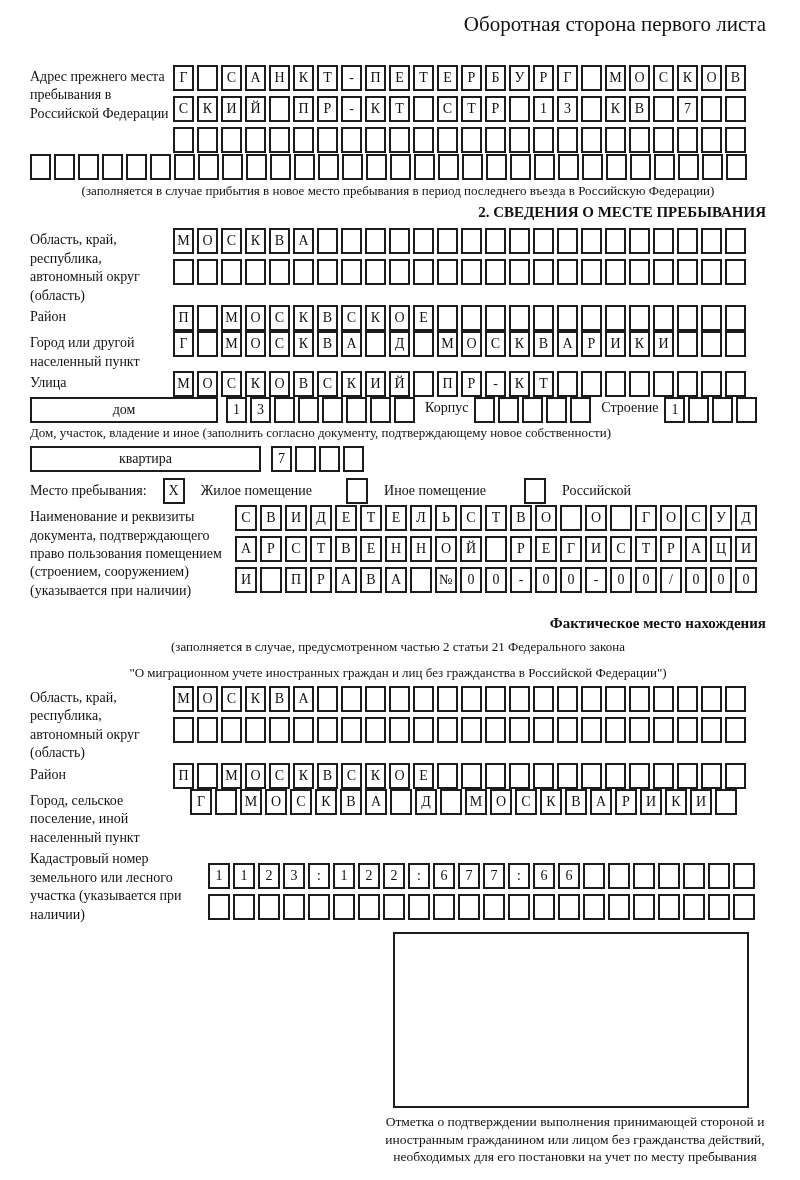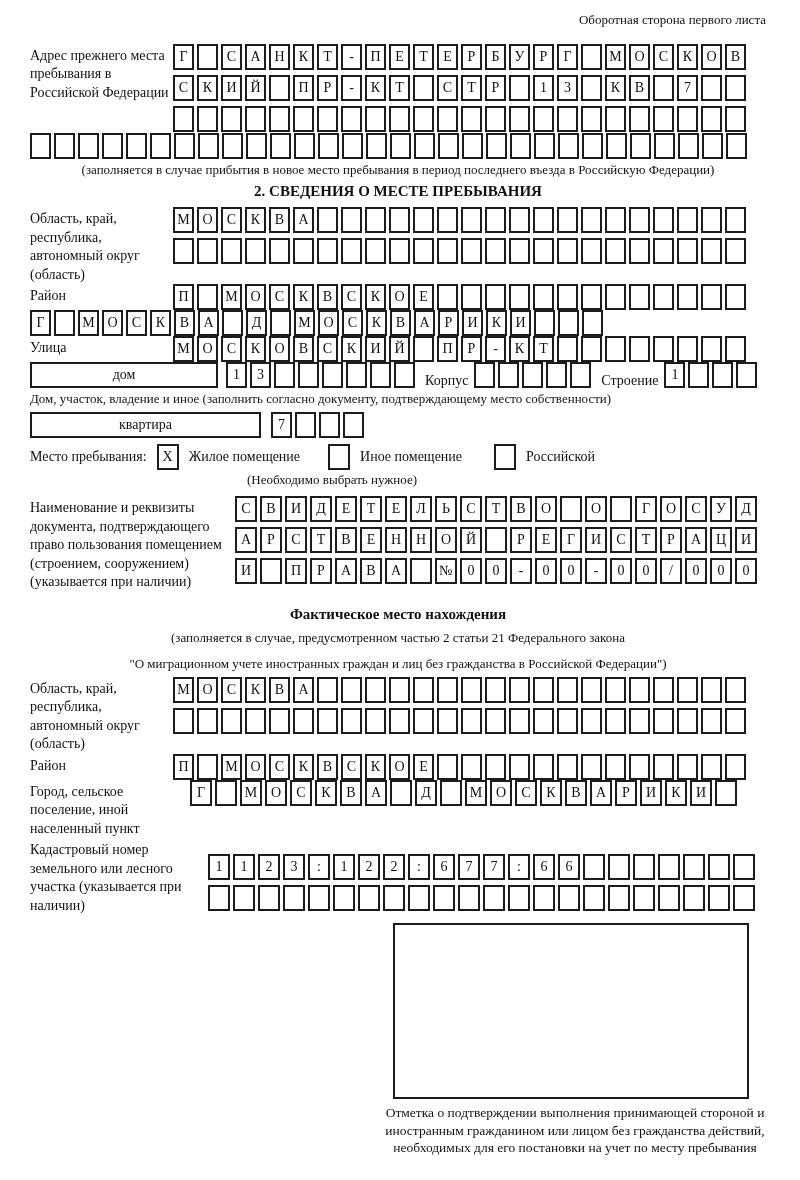--- a/index.html
+++ b/index.html
@@ -1,36 +1,36 @@
 <!DOCTYPE html>
 <html><head>
 <meta charset="utf-8">
 <style>
   html,body{margin:0;padding:0;background:#ffffff;}
   body{width:800px;height:1180px;overflow:hidden;color:#111;
        font-family:"Liberation Serif","DejaVu Serif",serif;}
   .page{padding:12px 34px 0 30px;position:relative;}
-  .hdr{ text-align:right;font-size:13px;margin-bottom:16px;}
+  .hdr{ text-align:right;font-size:21px;margin-bottom:28px;}
   .blk{display:flex;}
   .lbl{width:143px;flex:none;font-size:14px;line-height:1.32;padding-top:3px;}
   .lbl.wideLbl{width:178px;}
   .colrows{display:flex;flex-direction:column;gap:5px;}
   .cellrow{display:flex;gap:3px;}
   .cell{width:21px;height:26px;flex:none;box-sizing:border-box;border:2px solid #1c1c1c;
         display:flex;align-items:center;justify-content:center;font-size:14px;background:#fff;}
   .wide .cell{width:22px;}
   .fullrow{margin:1px 0 3px 0;}
   .cap{font-size:13px;text-align:center;margin:3px 0 5px 0;line-height:1.25;}
   .capL{font-size:13px;text-align:left;margin:2px 0 5px 0;}
-  .sect{font-size:15px;font-weight:bold;text-align:center;margin:4px 0 7px 0;}
+  .sect{font-size:15px;font-weight:bold;text-align:right;margin:4px 0 7px 0;}
   .namedbox{box-sizing:border-box;border:2px solid #1c1c1c;height:26px;flex:none;
             display:flex;align-items:center;justify-content:center;font-size:14px;}
-  .inlinelbl{font-size:14px;padding:3px 6px 0 10px;flex:none;margin-top:8px;}
+  .inlinelbl{font-size:14px;padding:3px 6px 0 10px;flex:none;}
   .houserow{display:flex;margin-bottom:2px;}
-  .stayrow{display:flex;align-items:center;gap:10px;font-size:14px;margin:6px 0 1px 0;}
+  .stayrow{display:flex;align-items:center;gap:16px;font-size:14px;margin:6px 0 1px 0;}
   .chk{width:22px;height:26px;box-sizing:border-box;border:2px solid #1c1c1c;flex:none;
        display:flex;align-items:center;justify-content:center;font-size:14px;}
   .note{font-size:13px;margin:2px 0 8px 172px;width:260px;text-align:center;}
   .bigbox{width:356px;height:176px;box-sizing:border-box;border:2px solid #1c1c1c;margin-left:363px;margin-top:8px;}
   .markcap{width:430px;margin:5px 0 0 330px;text-align:center;font-size:13.5px;line-height:1.3;}
 </style>
 </head>
 <body>
 
 <div class="page">
@@ -238,20 +238,21 @@
         <span class="cell"></span>
         <span class="cell"></span>
         <span class="cell"></span>
         <span class="cell"></span>
         <span class="cell"></span>
         <span class="cell"></span>
       </div>
   </div>
 
   <div class="blk">
+    <div class="lbl">Город или другой населенный пункт</div>
     <div class="cellrow">
         <span class="cell">Г</span>
         <span class="cell"></span>
         <span class="cell">М</span>
         <span class="cell">О</span>
         <span class="cell">С</span>
         <span class="cell">К</span>
         <span class="cell">В</span>
         <span class="cell">А</span>
         <span class="cell"></span>
@@ -324,42 +325,41 @@
         <span class="cell"></span>
       </div>
     <div class="inlinelbl">Строение</div>
     <div class="cellrow">
         <span class="cell">1</span>
         <span class="cell"></span>
         <span class="cell"></span>
         <span class="cell"></span>
       </div>
   </div>
-  <div class="capL">Дом, участок, владение и иное (заполнить согласно документу, подтверждающему место собственности)</div>
+  <div class="capL">Дом, участок, владение и иное (заполнить согласно документу, подтверждающему новое собственности)</div>
 
   <div class="houserow">
     <div class="namedbox" style="width:231px">квартира</div>
     <div class="cellrow" style="margin-left:10px">
         <span class="cell">7</span>
         <span class="cell"></span>
         <span class="cell"></span>
         <span class="cell"></span>
       </div>
   </div>
 
   <div class="stayrow">
     <span>Место пребывания:</span>
     <span class="chk">X</span>
     <span>Жилое помещение</span>
     <span class="chk" style="margin-left:18px"></span>
     <span>Иное помещение</span>
     <span class="chk" style="margin-left:22px"></span>
     <span>Российской</span>
   </div>
-  <div class="note">(Необходимо выбрать нужное)</div>
 
   <div class="blk wide">
     <div class="lbl" style="width:205px">Наименование и реквизиты документа, подтверждающего право пользования помещением (строением, сооружением) (указывается при наличии)</div>
     <div class="colrows">
       <div class="cellrow">
           <span class="cell">С</span>
           <span class="cell">В</span>
           <span class="cell">И</span>
           <span class="cell">Д</span>
           <span class="cell">Е</span>

